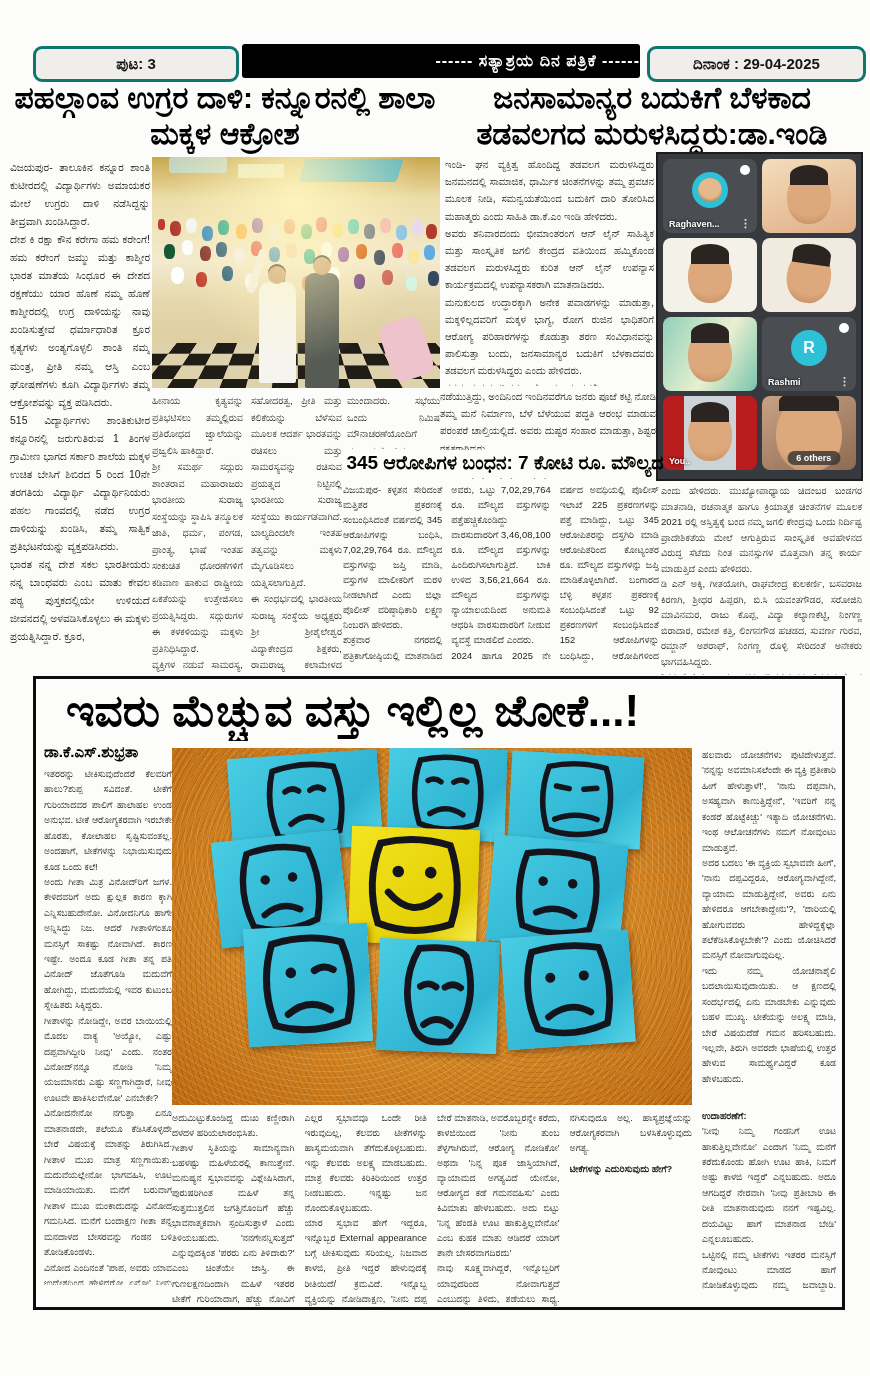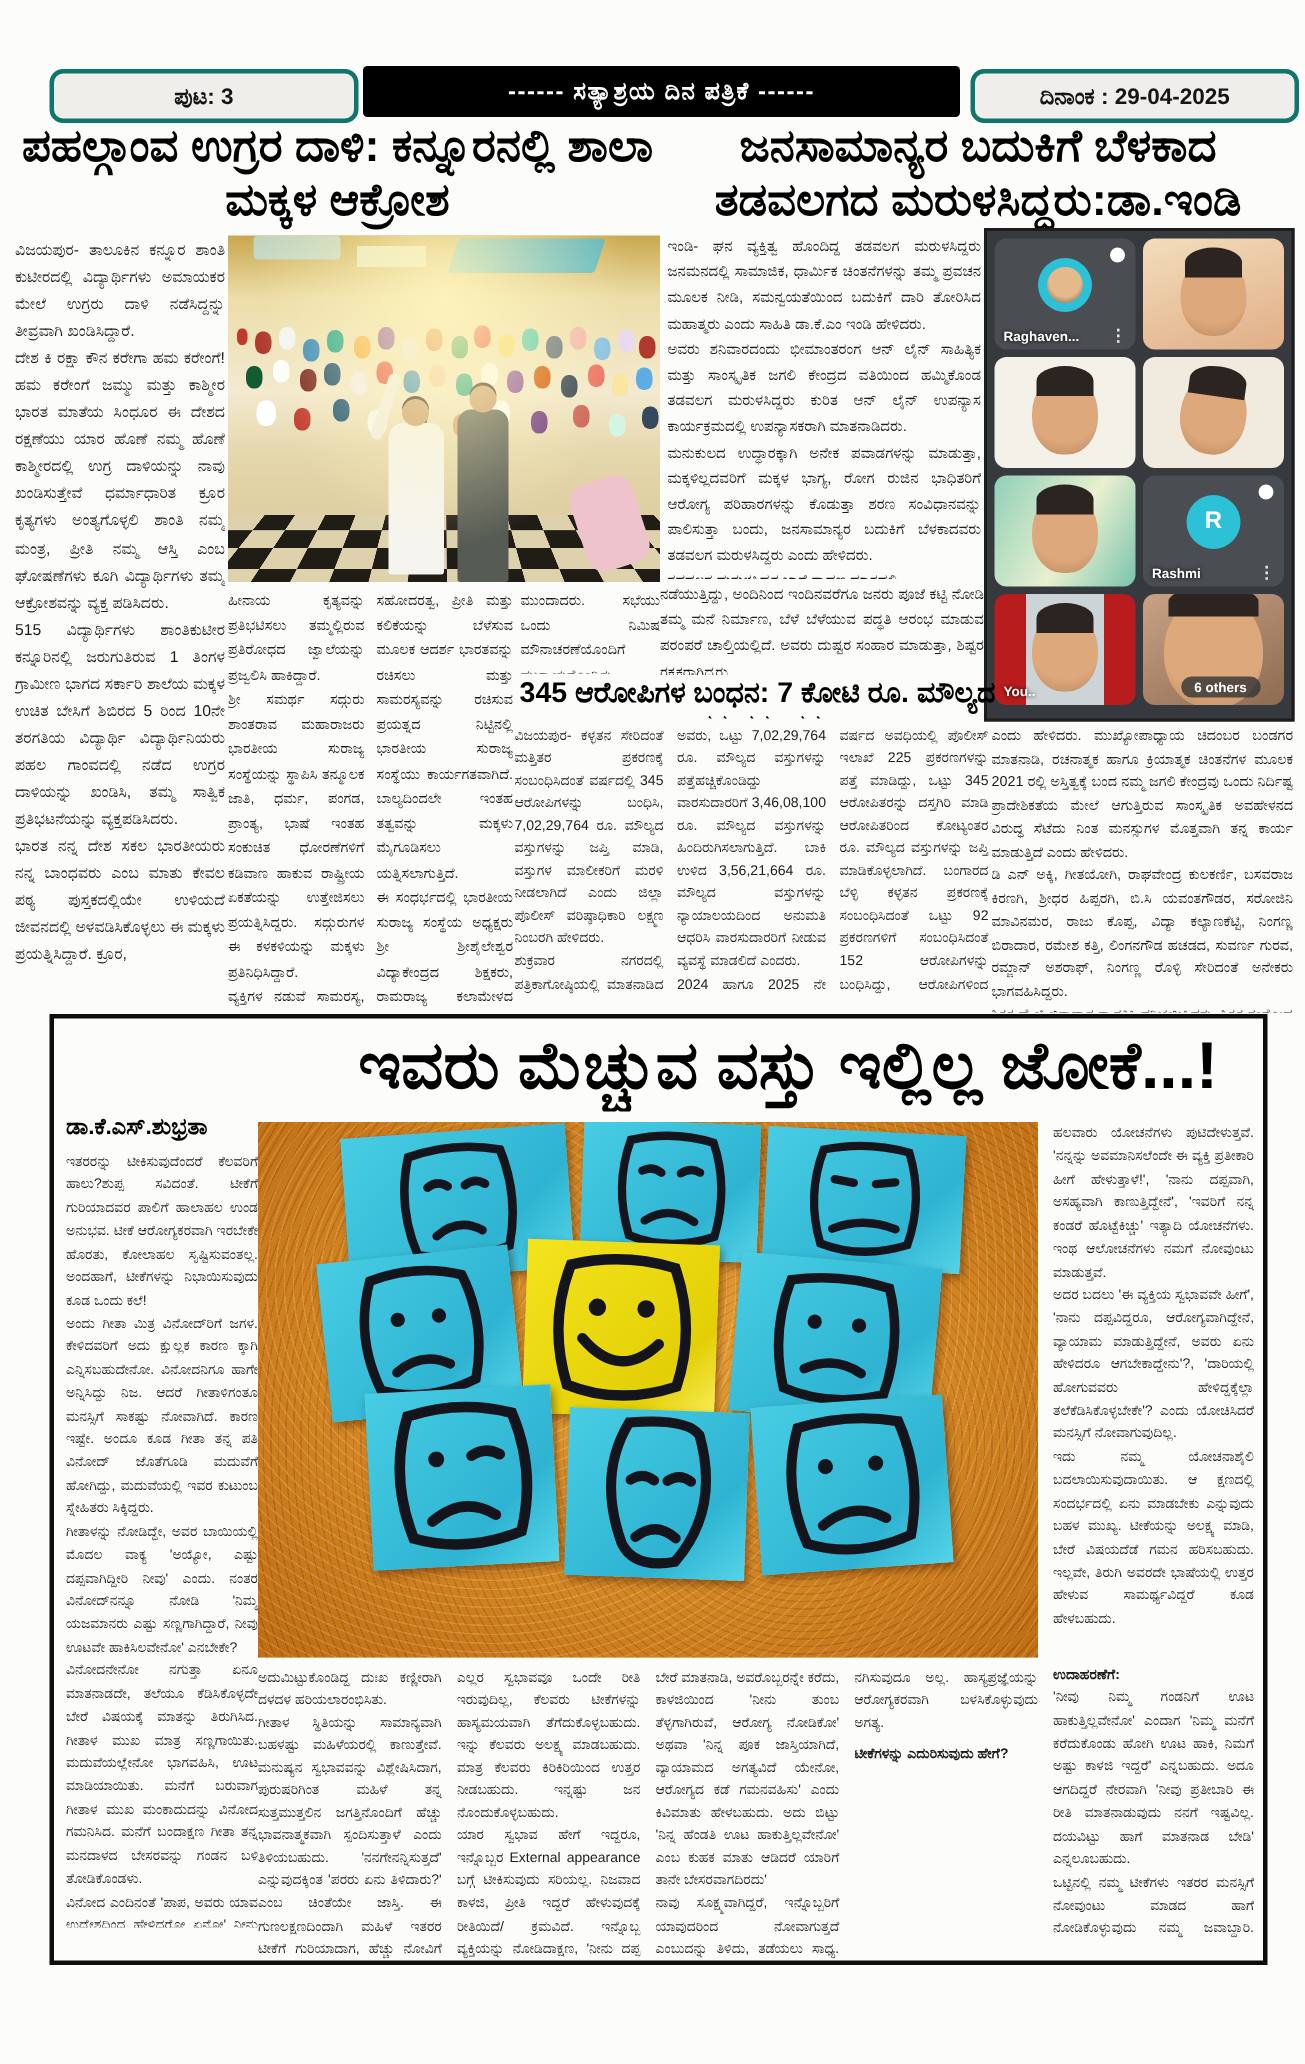--- a/index.html
+++ b/index.html
@@ -70,21 +70,21 @@
   .t8 .vface{width:66px;height:76px;}
   .vpill{position:absolute;bottom:5px;left:55%;transform:translateX(-50%);background:rgba(55,55,55,.82);
          color:#fff;font-size:9px;padding:2px 9px;border-radius:10px;white-space:nowrap;font-weight:bold;}
   
   .arr-head{font-weight:bold;font-size:19px;text-align:center;color:#000;overflow:hidden;}
   .mcol3{column-count:3;column-gap:9px;}
   .mcol2{column-count:2;column-gap:8px;}
   .mcol4{column-count:4;column-gap:10px;}
   
   .feature-box{border:3px solid #0d0d0d;background:#fcfcfa;box-sizing:border-box;}
-  .feat-head{font-weight:bold;font-size:44px;text-align:right;color:#000;line-height:56px;overflow:hidden;}
+  .feat-head{font-weight:bold;font-size:44px;text-align:left;color:#000;line-height:56px;overflow:hidden;}
   .byline{font-weight:bold;font-size:15px;color:#000;}
   .bold-sub{font-weight:bold;}
   .photo-notes{overflow:hidden;background:
      radial-gradient(ellipse at 50% 45%,rgba(255,200,90,.45),rgba(140,60,0,.35) 95%),
      repeating-radial-gradient(circle at 30% 30%, rgba(255,225,160,.35) 0 1px, transparent 1px 6px),
      repeating-radial-gradient(circle at 70% 60%, rgba(120,50,0,.3) 0 1px, transparent 1px 5px),
      #dd8a1f;}
   .note{position:absolute;box-shadow:2px 3px 6px rgba(60,20,0,.45);}
   .note-blue{background:linear-gradient(135deg,#48cde4,#2eb4d2 70%,#55d4e8);}
   .note-yellow{background:linear-gradient(135deg,#f4e41e,#e3cf05 75%,#f8ef5a);}
@@ -94,21 +94,21 @@
   p{margin:0 0 6px 0;}
 </style>
 </head>
 <body>
 
 <div class="page">
 
   <div class="abs hdr-box" style="left:33px;top:46px;width:200px;height:30px;">
     <span>ಪುಟ: 3</span>
   </div>
-  <div class="abs hdr-center" style="left:242px;top:44px;width:398px;height:34px;">
+  <div class="abs hdr-center" style="left:242px;top:44px;width:398px;height:34px;justify-content:flex-end;">
     <span>------  ಸತ್ಯಾಶ್ರಯ ದಿನ ಪತ್ರಿಕೆ  ------</span>
   </div>
   <div class="abs hdr-box" style="left:647px;top:46px;width:213px;height:30px;">
     <span>ದಿನಾಂಕ : 29-04-2025</span>
   </div>
 
   <div class="abs headline" style="left:442px;top:80px;width:420px;height:74px;">ಜನಸಾಮಾನ್ಯರ ಬದುಕಿಗೆ ಬೆಳಕಾದ ತಡವಲಗದ ಮರುಳಸಿದ್ದರು:ಡಾ.ಇಂಡಿ</div>
   <div class="abs headline" style="left:10px;top:80px;width:430px;height:74px;">ಪಹಲ್ಗಾಂವ ಉಗ್ರರ ದಾಳಿ: ಕನ್ನೂರನಲ್ಲಿ ಶಾಲಾ ಮಕ್ಕಳ ಆಕ್ರೋಶ</div>
 
   <div class="abs news-text" style="left:10px;top:158px;width:140px;height:517px;font-size:10.5px;">ವಿಜಯಪುರ- ತಾಲೂಕಿನ ಕನ್ನೂರ ಶಾಂತಿ ಕುಟೀರದಲ್ಲಿ ವಿದ್ಯಾರ್ಥಿಗಳು ಅಮಾಯಕರ ಮೇಲೆ ಉಗ್ರರು ದಾಳಿ ನಡೆಸಿದ್ದನ್ನು ತೀವ್ರವಾಗಿ ಖಂಡಿಸಿದ್ದಾರೆ.

